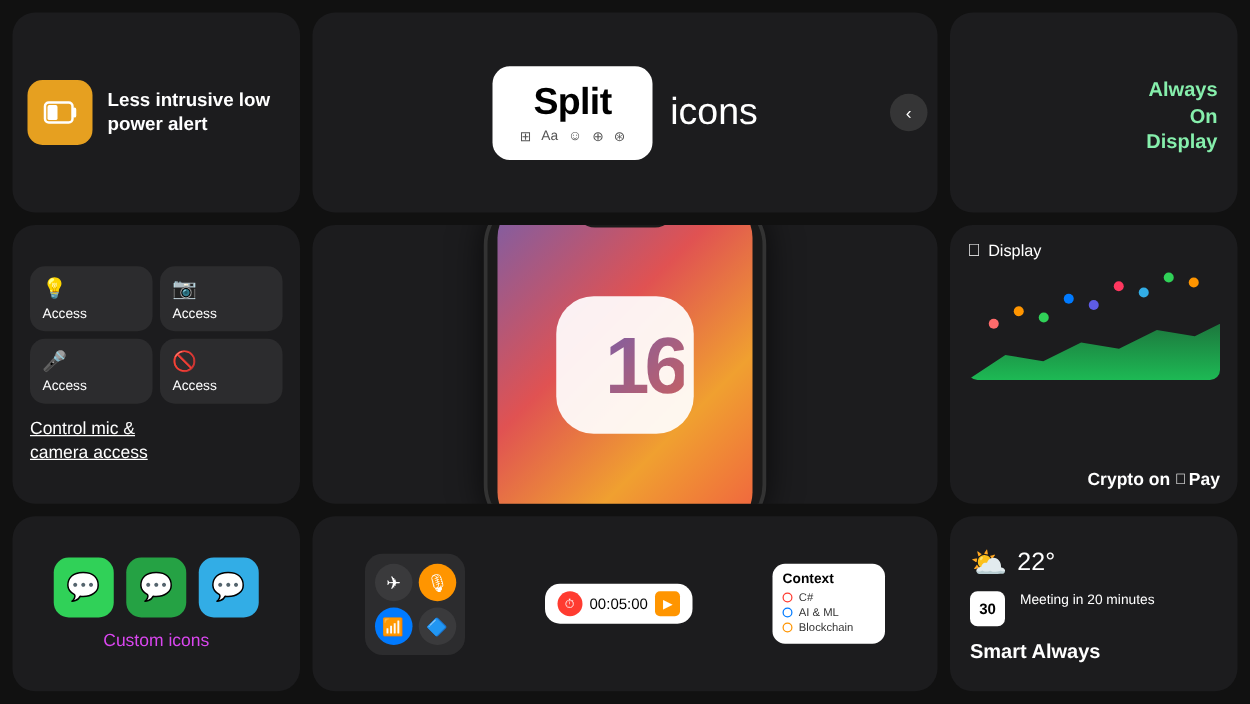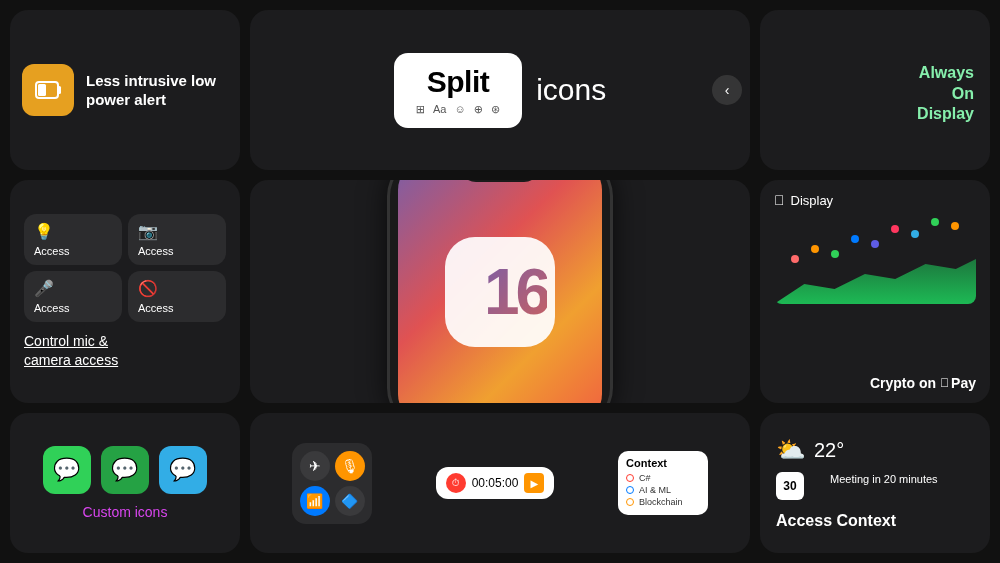--- a/index.html
+++ b/index.html
@@ -450,21 +450,21 @@
 
     .sc-temp {
       font-size: 20px;
       font-weight: 300;
       color: #fff;
     }
 
     .sc-event {
       display: flex;
       align-items: flex-start;
-      gap: 26px;
+      gap: 12px;
       margin-top: 8px;
     }
 
     .sc-cal {
       background: #fff;
       border-radius: 6px;
       width: 28px;
       height: 28px;
       display: flex;
       flex-direction: column;
@@ -674,14 +674,14 @@
   <div class="sc-weather">
     <span class="sc-weather-icon">⛅</span>
     <span class="sc-temp">22°</span>
   </div>
   <div class="sc-event">
     <div class="sc-cal">
       <span class="sc-cal-num">30</span>
     </div>
     <span class="sc-meeting">Meeting in 20 minutes</span>
   </div>
-  <div class="sc-label" style="margin-top:12px;">Access Context</div>
+  <div class="sc-label" style="margin-top:12px;">Smart Always</div>
 </div>
 
 </body></html>

